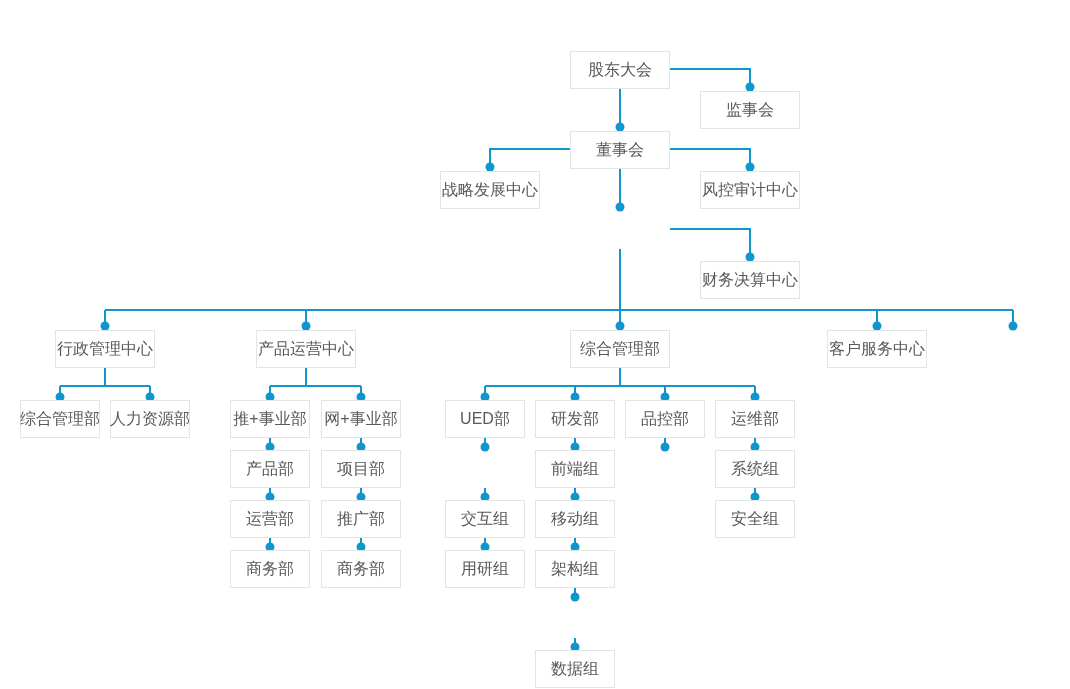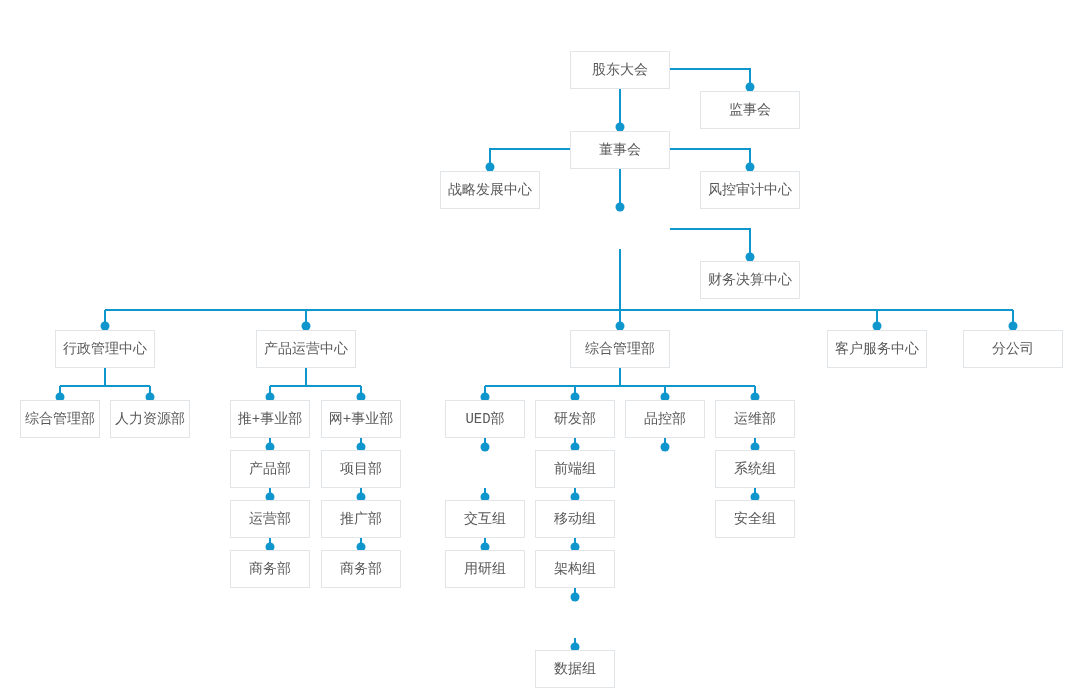--- a/index.html
+++ b/index.html
@@ -14,23 +14,22 @@
   .canvas{position:relative;width:1070px;height:689px;background:var(--canvas-bg-color);overflow:hidden;}
   svg.wires{position:absolute;left:0;top:0;width:1070px;height:689px;display:block;}
   svg.wires path{stroke:var(--accent-color);stroke-width:2;fill:none;}
   svg.wires circle{fill:var(--accent-color);stroke:none;}
   .node{
     position:absolute;height:38px;box-sizing:border-box;
     background:var(--node-bg-color);
     border:1px solid var(--node-border-color);
     color:var(--node-text-color);
     display:flex;align-items:center;justify-content:center;
-    font-size:14px;line-height:1;white-space:nowrap;
+    font-size:16px;line-height:1;white-space:nowrap;
     z-index:2;
-    font-family:Liberation Mono, monospace;
   }
   .w100{width:100px;}
   .w80{width:80px;}
 </style>
 </head>
 <body>
 
 <div class="canvas">
 
   <svg class="wires" viewBox="0 0 1070 689" xmlns="http://www.w3.org/2000/svg">
@@ -96,21 +95,20 @@
   <div class="node w100" style="left:700px;top:91px">监事会</div>
   <div class="node w100" style="left:570px;top:131px">董事会</div>
   <div class="node w100" style="left:440px;top:171px">战略发展中心</div>
   <div class="node w100" style="left:700px;top:171px">风控审计中心</div>
   <div class="node w100" style="left:700px;top:261px">财务决算中心</div>
 
   <div class="node w100" style="left:55px;top:330px">行政管理中心</div>
   <div class="node w100" style="left:256px;top:330px">产品运营中心</div>
   <div class="node w100" style="left:570px;top:330px">综合管理部</div>
   <div class="node w100" style="left:827px;top:330px">客户服务中心</div>
-  <div class="node w100" style="left:963px;top:330px">分公司</div>
 
   <div class="node w80" style="left:20px;top:400px">综合管理部</div>
   <div class="node w80" style="left:110px;top:400px">人力资源部</div>
   <div class="node w80" style="left:230px;top:400px">推+事业部</div>
   <div class="node w80" style="left:321px;top:400px">网+事业部</div>
   <div class="node w80" style="left:445px;top:400px">UED部</div>
   <div class="node w80" style="left:535px;top:400px">研发部</div>
   <div class="node w80" style="left:625px;top:400px">品控部</div>
   <div class="node w80" style="left:715px;top:400px">运维部</div>
 

